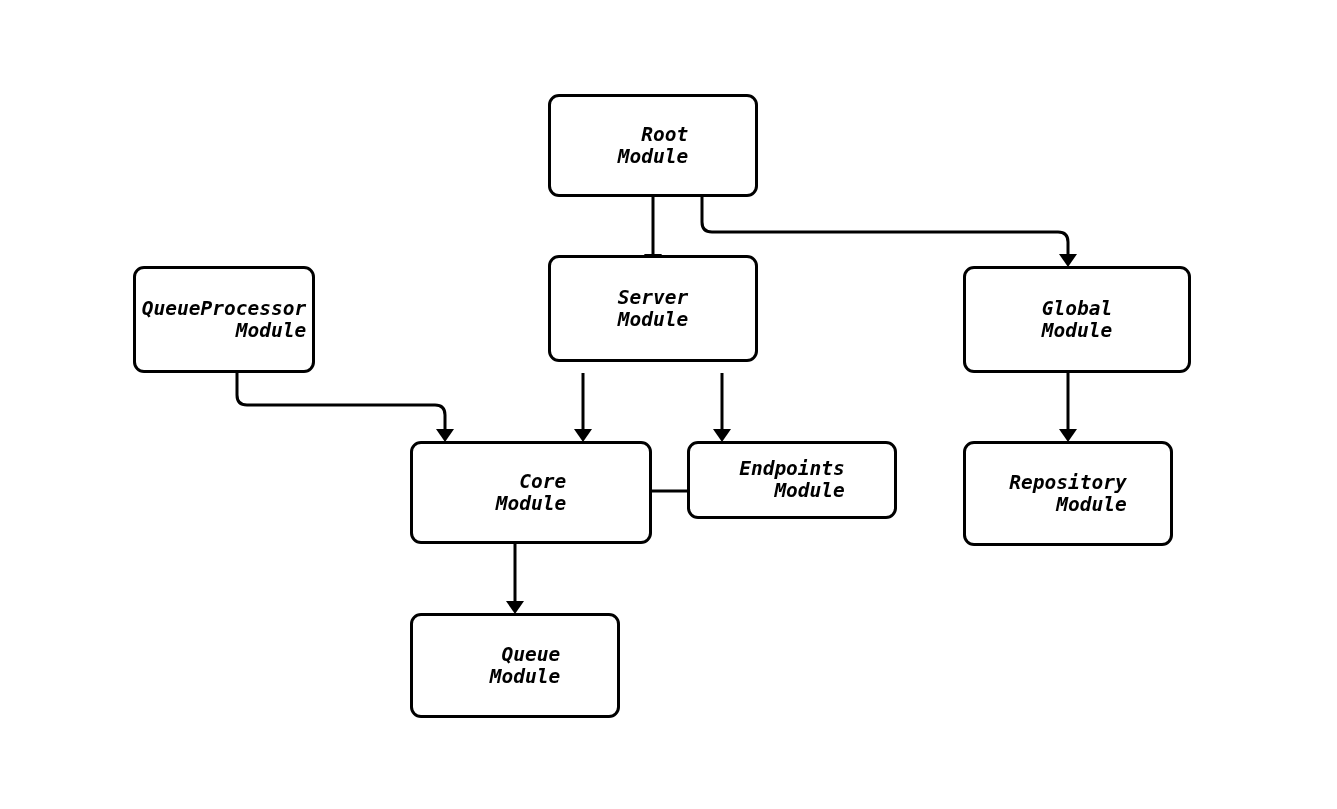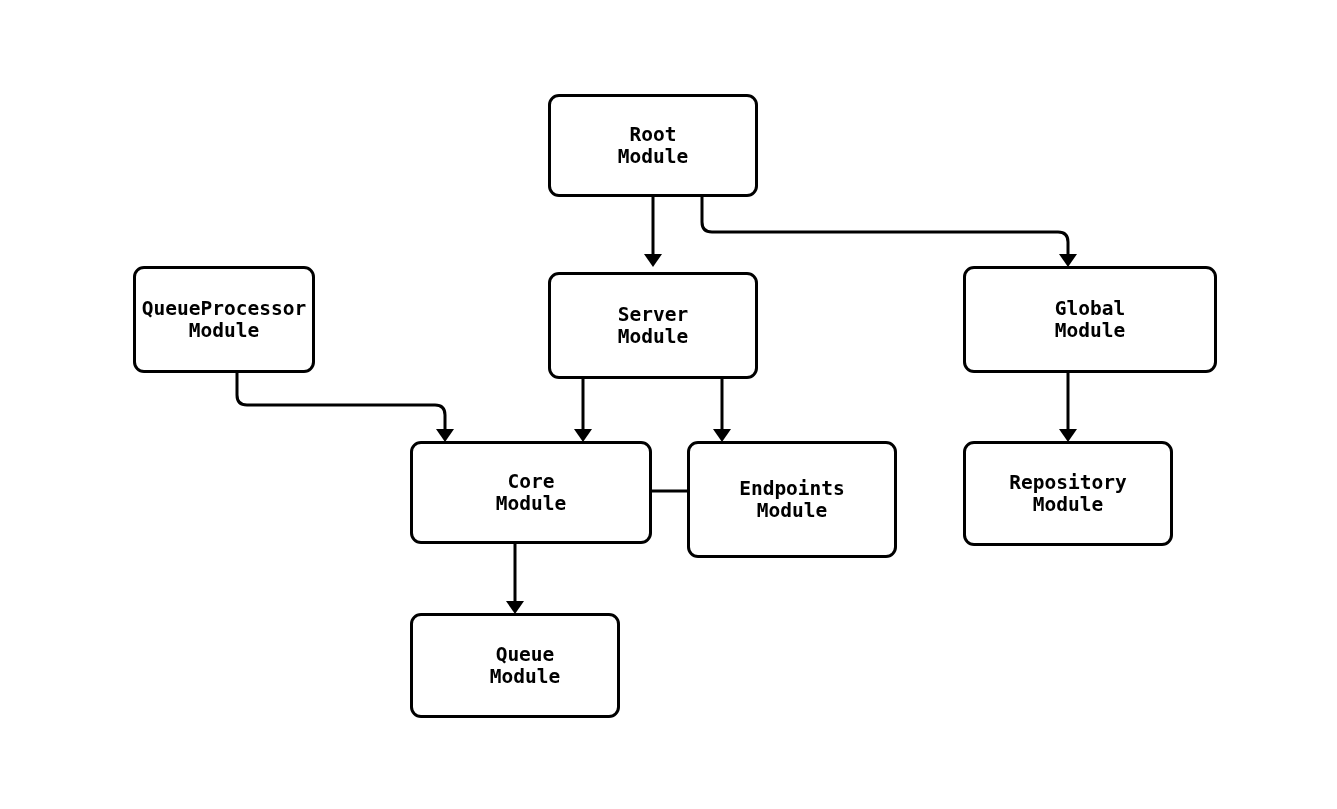--- a/index.html
+++ b/index.html
@@ -32,22 +32,23 @@
   }
   .node {
     position: absolute;
     box-sizing: border-box;
     border: 3px solid #000000;
     border-radius: 11px;
     background: #ffffff;
     display: flex;
     align-items: center;
     justify-content: center;
-    text-align: center;
+    text-align: right;
     z-index: 2;
+    font-style: italic;
   }
   .node-label {
     font-family: "DejaVu Sans Mono", "Liberation Mono", monospace;
     font-size: 19.5px;
     line-height: 22px;
     font-weight: 600;
     color: #000000;
     white-space: pre;
     letter-spacing: 0px;
   }
@@ -84,33 +85,33 @@
   </svg>
 
   <div class="node" style="left: 548px; top: 94px; width: 210px; height: 103px; border-radius: 11px; border-color: rgb(0, 0, 0); border-width: 3px; background: rgb(255, 255, 255);">
     <span class="node-label">Root
 Module</span>
   </div>
   <div class="node" style="left: 133px; top: 266px; width: 182px; height: 107px; border-radius: 11px; border-color: rgb(0, 0, 0); border-width: 3px; background: rgb(255, 255, 255);">
     <span class="node-label">QueueProcessor
 Module</span>
   </div>
-  <div class="node" style="left: 548px; top: 272px; width: 210px; height: 107px; border-radius: 11px; border-color: rgb(0, 0, 0); border-width: 3px; background: rgb(255, 255, 255);">
+  <div class="node" style="left: 548px; top: 255px; width: 210px; height: 107px; border-radius: 11px; border-color: rgb(0, 0, 0); border-width: 3px; background: rgb(255, 255, 255);">
     <span class="node-label">Server
 Module</span>
   </div>
-  <div class="node" style="left: 963px; top: 266px; width: 254px; height: 107px; border-radius: 11px; border-color: rgb(0, 0, 0); border-width: 3px; background: rgb(255, 255, 255);">
+  <div class="node" style="left: 963px; top: 266px; width: 228px; height: 107px; border-radius: 11px; border-color: rgb(0, 0, 0); border-width: 3px; background: rgb(255, 255, 255);">
     <span class="node-label">Global
 Module</span>
   </div>
   <div class="node" style="left: 410px; top: 441px; width: 242px; height: 103px; border-radius: 11px; border-color: rgb(0, 0, 0); border-width: 3px; background: rgb(255, 255, 255);">
     <span class="node-label">Core
 Module</span>
   </div>
-  <div class="node" style="left: 687px; top: 441px; width: 210px; height: 117px; border-radius: 11px; border-color: rgb(0, 0, 0); border-width: 3px; background: rgb(255, 255, 255);">
+  <div class="node" style="left: 687px; top: 441px; width: 210px; height: 78px; border-radius: 11px; border-color: rgb(0, 0, 0); border-width: 3px; background: rgb(255, 255, 255);">
     <span class="node-label">Endpoints
 Module</span>
   </div>
   <div class="node" style="left: 963px; top: 441px; width: 210px; height: 105px; border-radius: 11px; border-color: rgb(0, 0, 0); border-width: 3px; background: rgb(255, 255, 255);">
     <span class="node-label">Repository
 Module</span>
   </div>
   <div class="node" style="left: 410px; top: 613px; width: 210px; height: 105px; border-radius: 11px; border-color: rgb(0, 0, 0); border-width: 3px; background: rgb(255, 255, 255); padding-left: 20px;">
     <span class="node-label">Queue
 Module</span>

